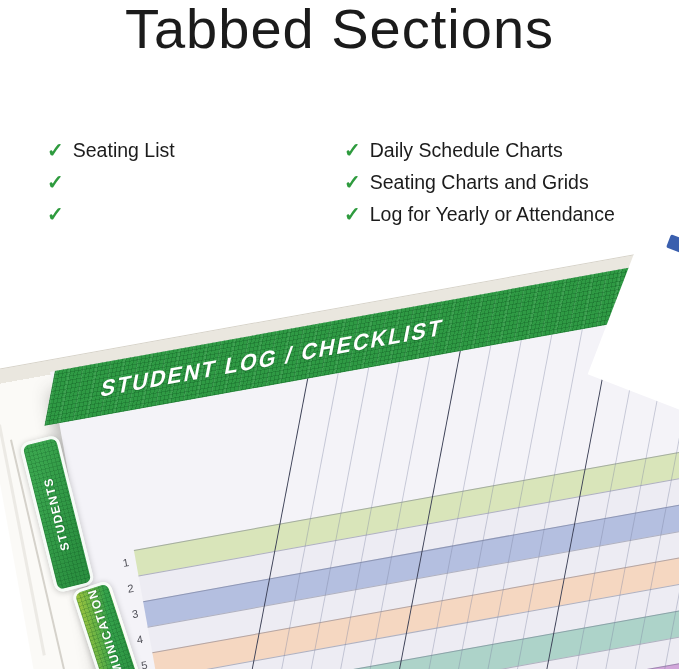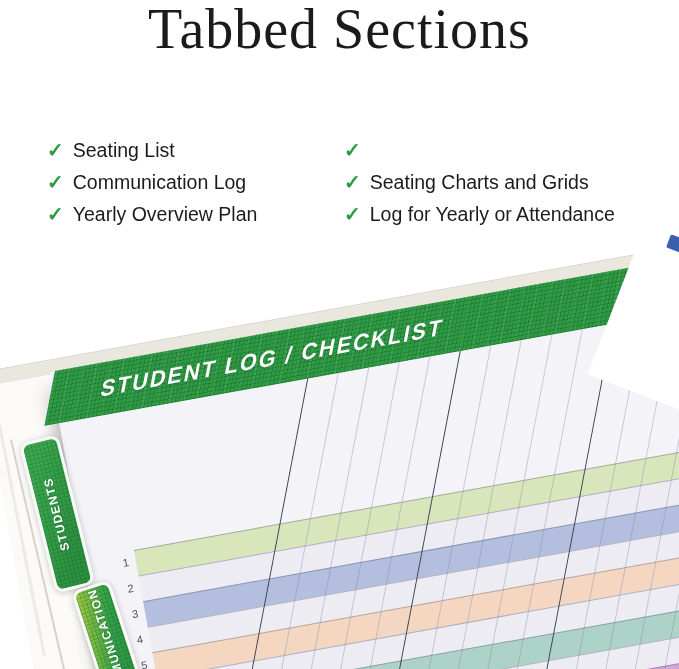--- a/index.html
+++ b/index.html
@@ -4,21 +4,21 @@
 <style>
   html,body{margin:0;padding:0;}
   body{
     width:679px;height:669px;position:relative;overflow:hidden;
     background:#ffffff;font-family:"Liberation Sans",sans-serif;
   }
   
   .hero{position:absolute;left:0;top:0;width:679px;}
   .hero h1{
     margin:0;padding-top:1px;text-align:center;
-    font-family:Liberation Serif, serif;
+    font-family:Liberation Sans, sans-serif;
     font-weight:400;font-size:56px;line-height:1.0;
     letter-spacing:1px;color:#1b1b1b;
   }
   .hero .subtitle{
     margin:14px auto 0;max-width:500px;text-align:center;
     font-size:19px;line-height:1.42;color:#2d2d2d;
   }
   .features{position:absolute;top:139px;left:0;width:679px;}
   .fcol{position:absolute;top:0;}
   .fcol.left{left:47px;}
@@ -183,30 +183,29 @@
 <div class="hero">
   <h1>Tabbed Sections</h1>
   <div class="features">
     <div class="fcol left">
         <div class="feature">
           <span class="check">✓</span>
           <span>Seating List</span>
         </div>
         <div class="feature">
           <span class="check">✓</span>
-          <span>Communication Log</span>
-        </div>
-        <div class="feature">
-          <span class="check">✓</span>
-          <span>Yearly Overview Plan</span>
+        </div>
+        <div class="feature">
+          <span class="check">✓</span>
         </div>
       </div>
     <div class="fcol right">
         <div class="feature">
           <span class="check">✓</span>
+          <span>Daily Schedule Charts</span>
         </div>
         <div class="feature">
           <span class="check">✓</span>
           <span>Seating Charts and Grids</span>
         </div>
         <div class="feature">
           <span class="check">✓</span>
           <span>Log for Yearly or Attendance</span>
         </div>
       </div>

